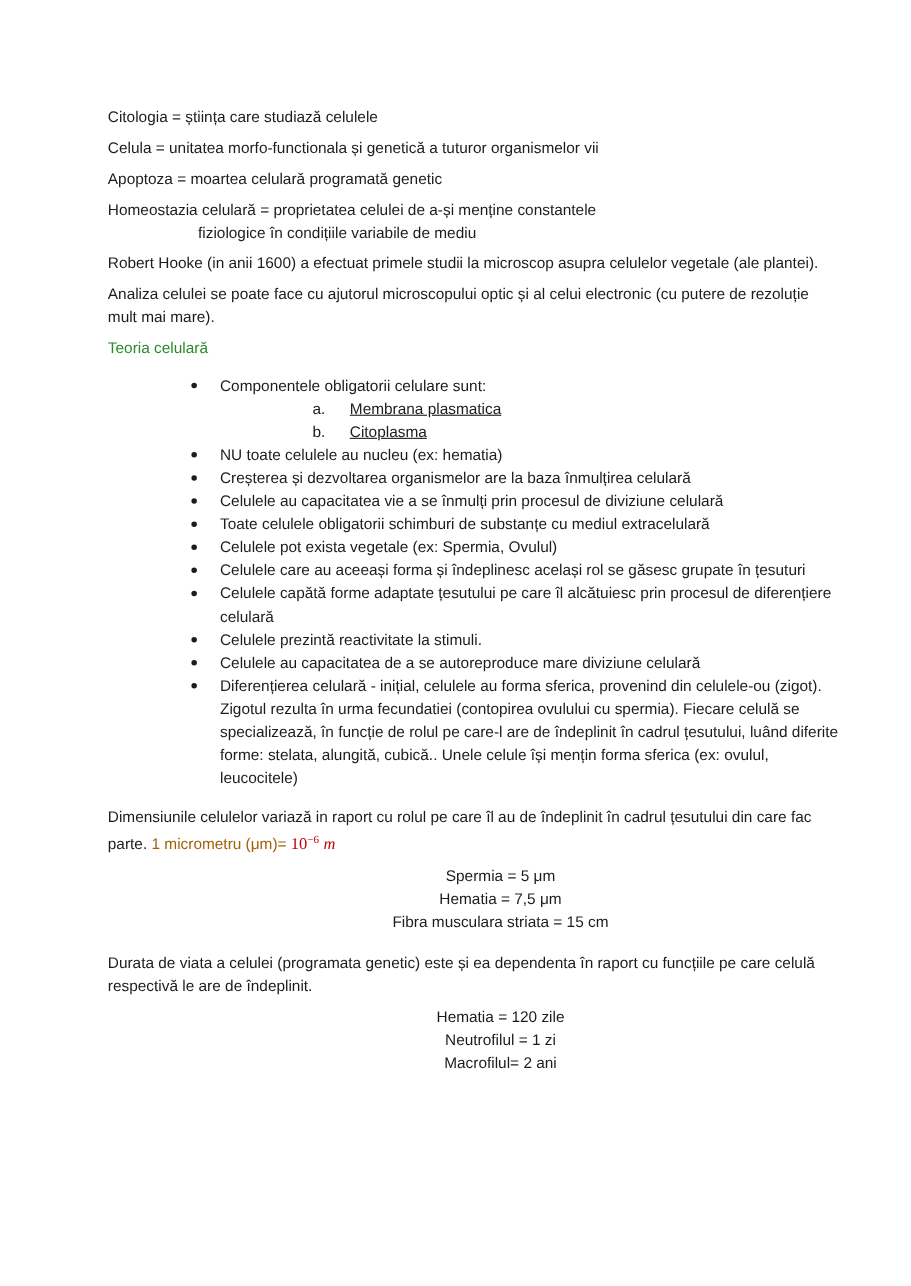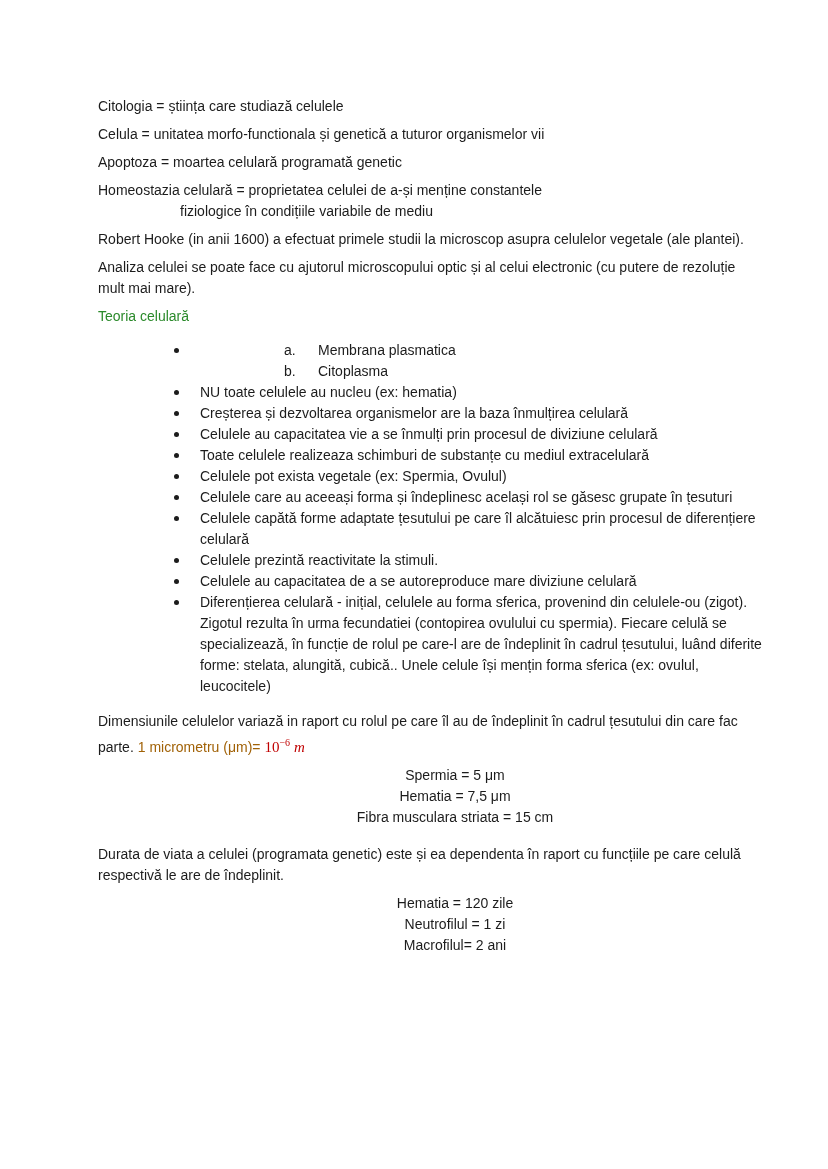--- a/index.html
+++ b/index.html
@@ -38,21 +38,21 @@
   ul.cell-theory > li::before {
     content: "";
     position: absolute;
     left: -26px;
     top: 8px;
     width: 5px;
     height: 5px;
     border-radius: 50%;
     background: #1c1c1c;
   }
-  .sub-item { padding-left: 84px; }
+  .sub-item { padding-left: 84px; text-decoration: underline; }
   .sub-label { display: inline-block; width: 34px; }
   .dims-block { margin-top: 14px; }
   .indent-line { padding-left: 48px; text-align: center; }
   .red-note { color: #a16207; }
   .formula {
     color: #c00000;
     font-family: "Liberation Serif", serif;
     font-size: 15px;
     margin-top: 44px;
   }
@@ -72,27 +72,28 @@
   <p><span>Homeostazia celulară = proprietatea celulei de a-și menține constantele</span><span class="hang-indent">fiziologice în condițiile variabile de mediu</span></p>
 
   <p>Robert Hooke (in anii 1600) a efectuat primele studii la microscop asupra celulelor vegetale (ale plantei).</p>
 
   <p>Analiza celulei se poate face cu ajutorul microscopului optic și al celui electronic (cu putere de rezoluție mult mai mare).</p>
 
   <p class="section-heading">Teoria celulară</p>
 
   <ul class="cell-theory">
     <li>
+      <span>Componentele obligatorii celulare sunt:</span>
       <div class="sub-item"><span class="sub-label">a.</span><span>Membrana plasmatica</span></div>
       <div class="sub-item"><span class="sub-label">b.</span><span>Citoplasma</span></div>
     </li>
     <li>NU toate celulele au nucleu (ex: hematia)</li>
     <li>Creșterea și dezvoltarea organismelor are la baza înmulțirea celulară</li>
     <li>Celulele au capacitatea vie a se înmulți prin procesul de diviziune celulară</li>
-    <li>Toate celulele realizeaza schimburi de substanțe cu mediul extracelulară</li>
+    <li>Toate celulele obligatorii schimburi de substanțe cu mediul extracelulară</li>
     <li>Celulele pot exista vegetale (ex: Spermia, Ovulul)</li>
     <li>Celulele care au aceeași forma și îndeplinesc același rol se găsesc grupate în țesuturi</li>
     <li>Celulele capătă forme adaptate țesutului pe care îl alcătuiesc prin procesul de diferențiere celulară</li>
     <li>Celulele prezintă reactivitate la stimuli.</li>
     <li>Celulele au capacitatea de a se autoreproduce mare diviziune celulară</li>
     <li>Diferențierea celulară - inițial, celulele au forma sferica, provenind din celulele-ou (zigot). Zigotul rezulta în urma fecundatiei (contopirea ovulului cu spermia). Fiecare celulă se specializează, în funcție de rolul pe care-l are de îndeplinit în cadrul țesutului, luând diferite forme: stelata, alungită, cubică.. Unele celule își mențin forma sferica (ex: ovulul, leucocitele)</li>
   </ul>
 
   <div class="dims-block">
     <p><span>Dimensiunile celulelor variază in raport cu rolul pe care îl au de îndeplinit în cadrul țesutului din care fac parte.</span> <span class="red-note">1 micrometru (μm)=</span> <span class="formula"><span>10</span><sup>−6</sup><span class="unit">m</span></span></p>

